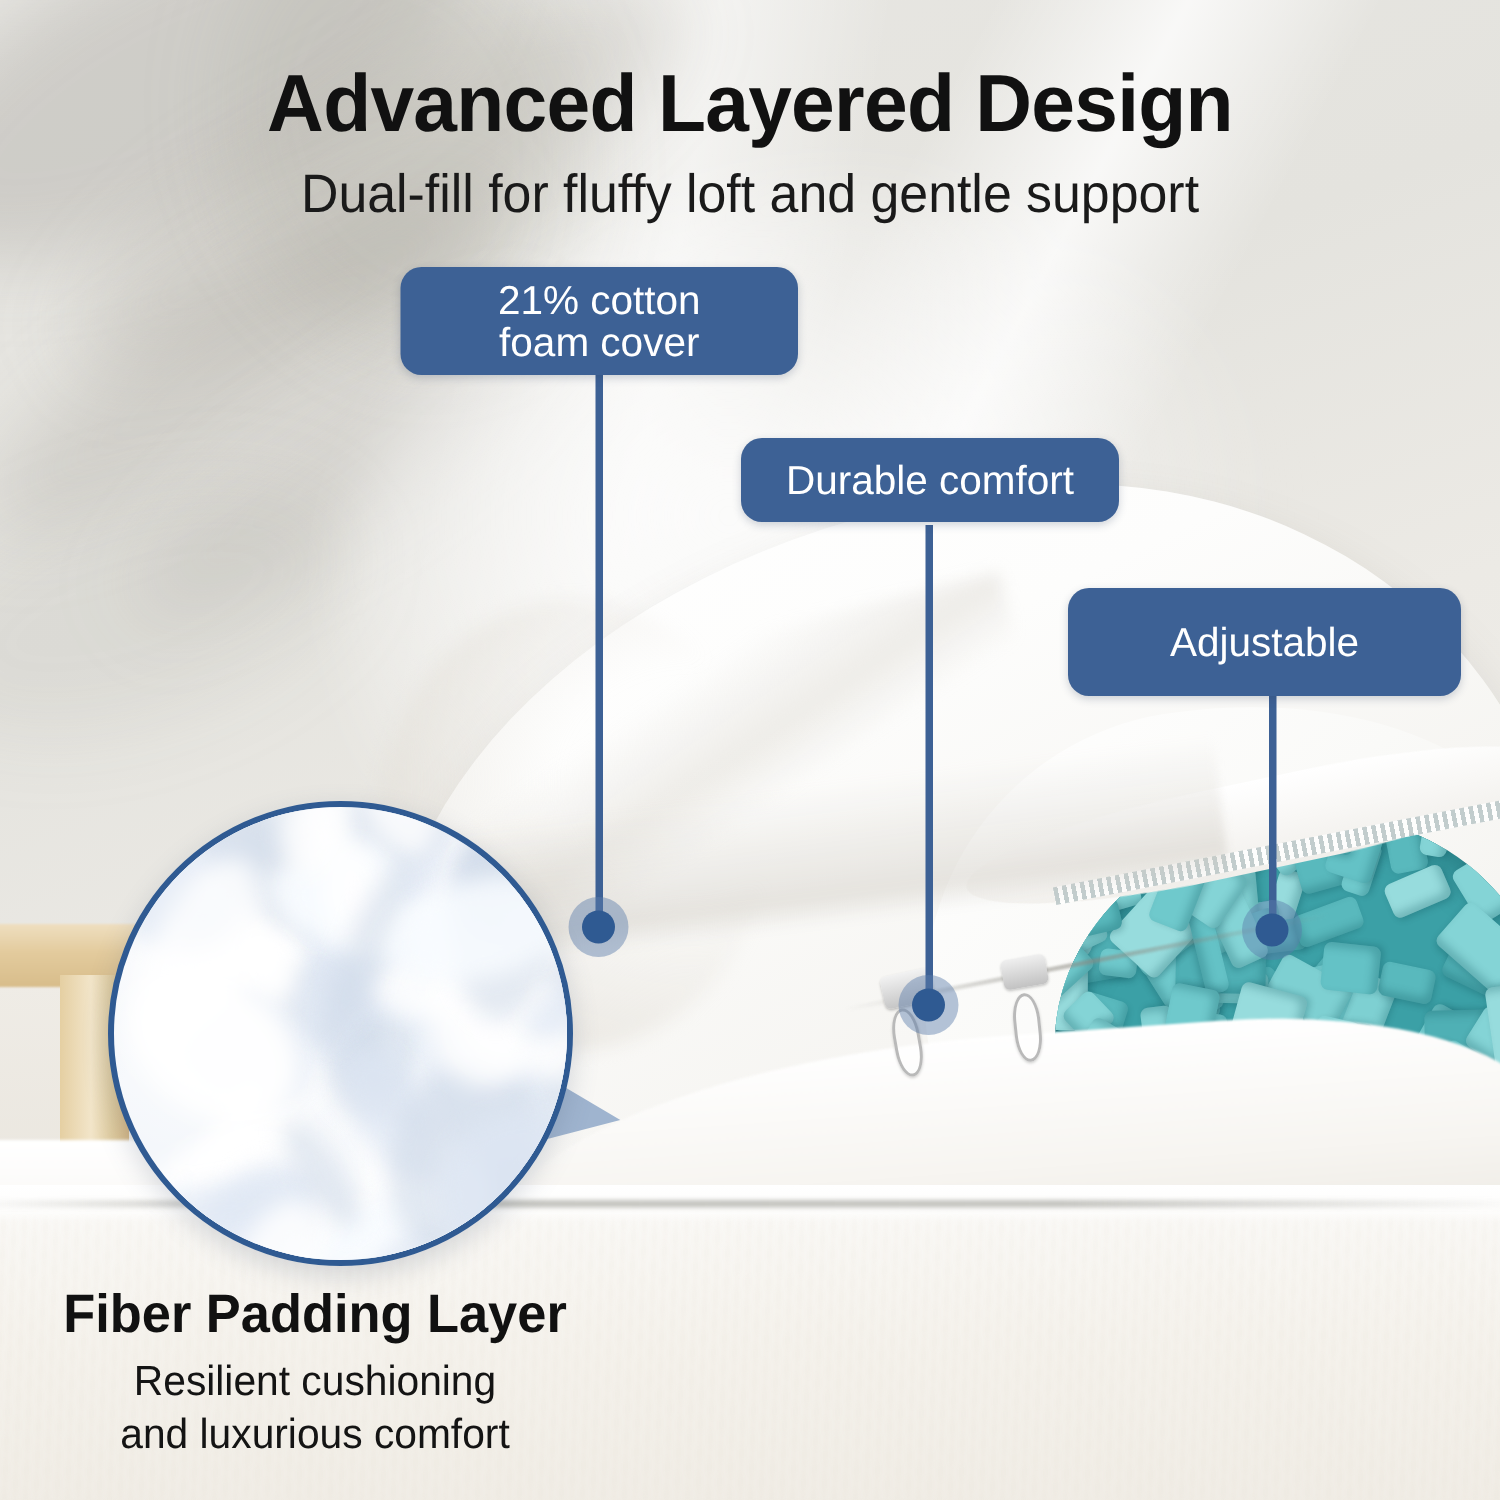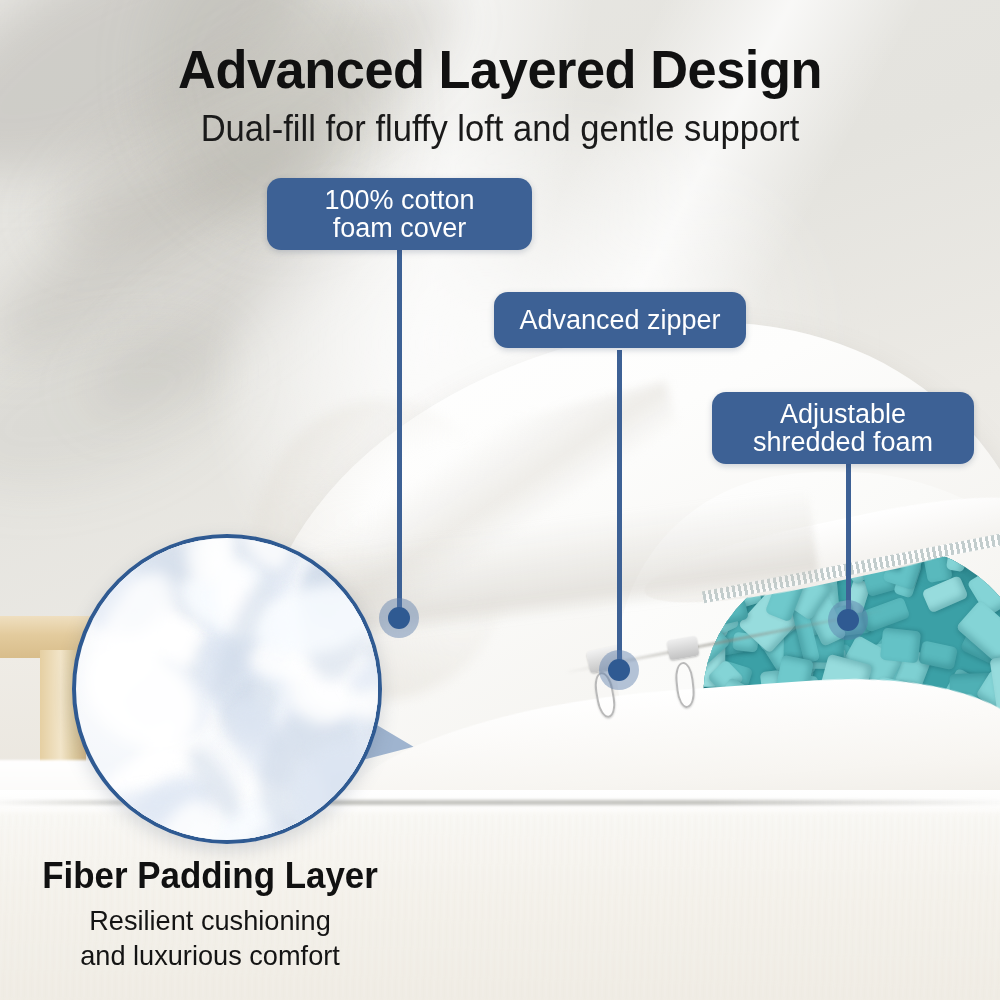--- a/index.html
+++ b/index.html
@@ -376,31 +376,30 @@
 
 <div class="leader" style="left:617px; top:350px; height:318px;"></div>
 <div class="dot-outer" style="left:599px; top:650px;"></div>
 <div class="dot-inner" style="left:608px; top:659px;"></div>
 
 <div class="leader" style="left:846px; top:462px; height:158px;"></div>
 <div class="dot-outer" style="left:828px; top:600px;"></div>
 <div class="dot-inner" style="left:837px; top:609px;"></div>
 
 <div class="badge" style="left:267px; top:178px; width:265px; height:72px;">
-  <span>100% cotton</span>
+  <span>21% cotton</span>
   <span>foam cover</span>
 </div>
 
 <div class="badge" style="left:494px; top:292px; width:252px; height:56px;">
-  <span>Advanced zipper</span>
+  <span>Durable comfort</span>
 </div>
 
 <div class="badge" style="left:712px; top:392px; width:262px; height:72px;">
   <span>Adjustable</span>
-  <span>shredded foam</span>
 </div>
 
 <div class="inset-pointer"></div>
 <div class="inset-circle" id="inset-circle">
     <div class="fib" style="width: 45.3463px; height: 47.082px; left: 40.9218px; top: 41.3841px; background: rgba(205, 216, 232, 0.55); transform: rotate(-19.3958deg);"></div>
     <div class="fib" style="width: 93.4062px; height: 101.911px; left: 227.152px; top: 10.8244px; background: rgba(222, 231, 243, 0.7); transform: rotate(89.5255deg);"></div>
     <div class="fib" style="width: 116.003px; height: 75.9997px; left: 54.8642px; top: 119.524px; background: rgba(255, 255, 255, 0.8); transform: rotate(-63.2199deg);"></div>
     <div class="fib" style="width: 149.804px; height: 76.0141px; left: 270.724px; top: 154.15px; background: rgba(248, 251, 255, 0.85); transform: rotate(-57.6319deg);"></div>
     <div class="fib" style="width: 121.475px; height: 48.6211px; left: 21.3992px; top: 221.368px; background: rgba(255, 255, 255, 0.95); transform: rotate(-13.7106deg);"></div>
     <div class="fib" style="width: 67.683px; height: 100.487px; left: 53.5556px; top: 107.845px; background: rgba(222, 231, 243, 0.7); transform: rotate(-51.456deg);"></div>

